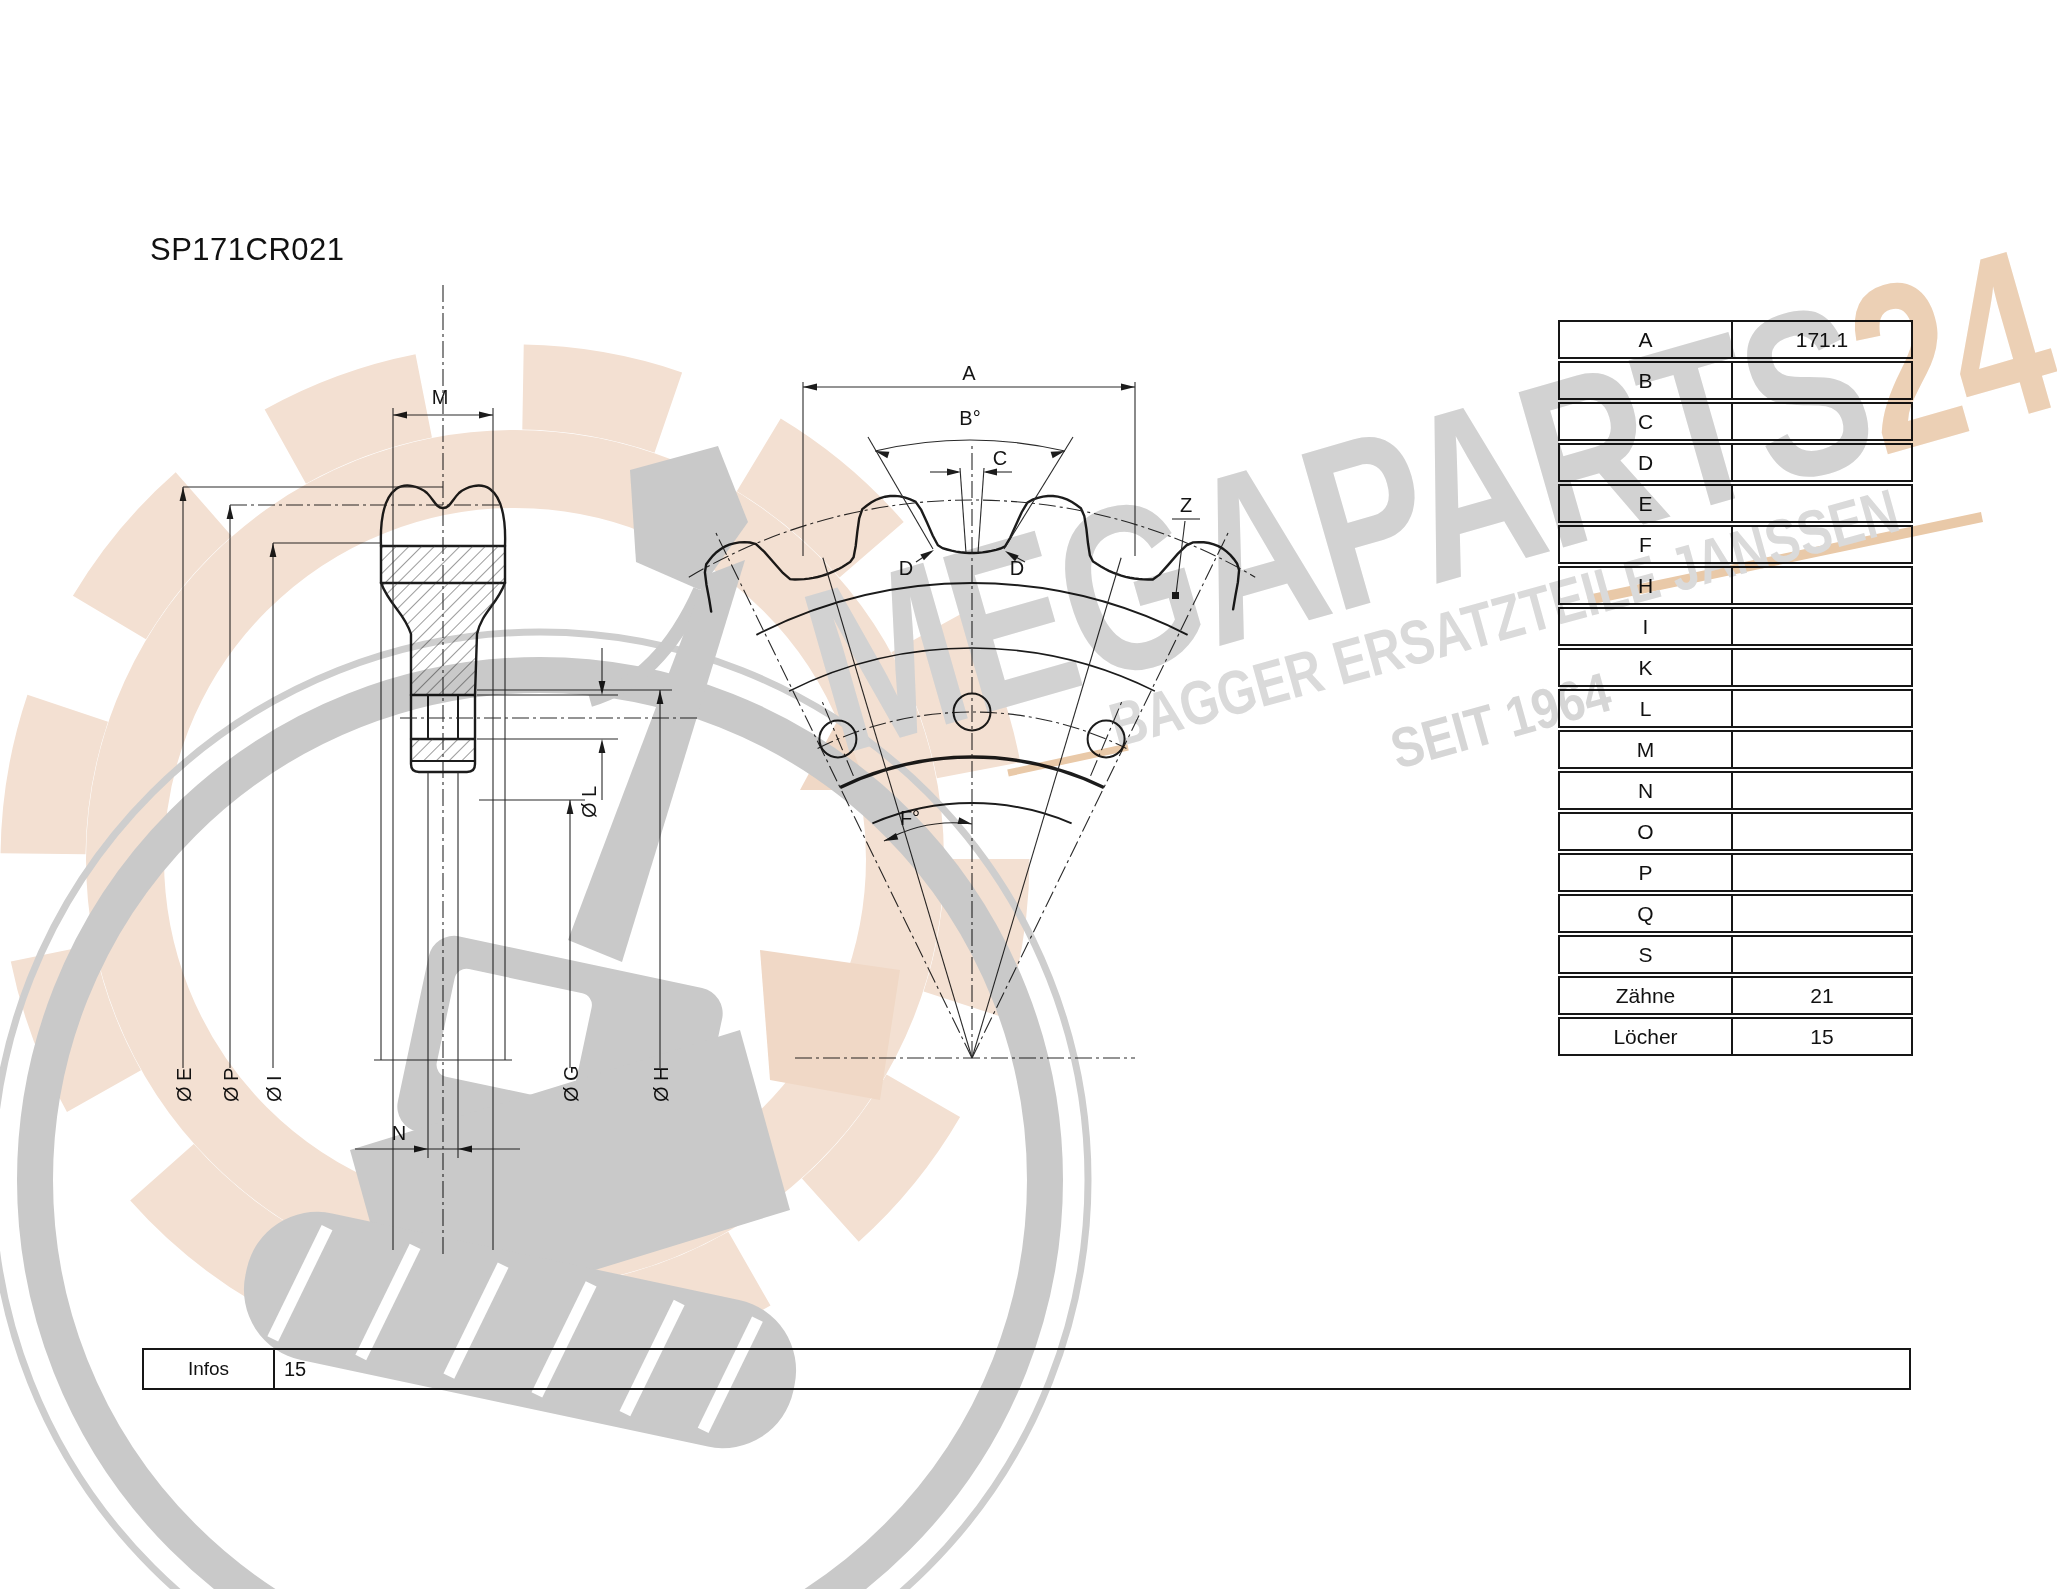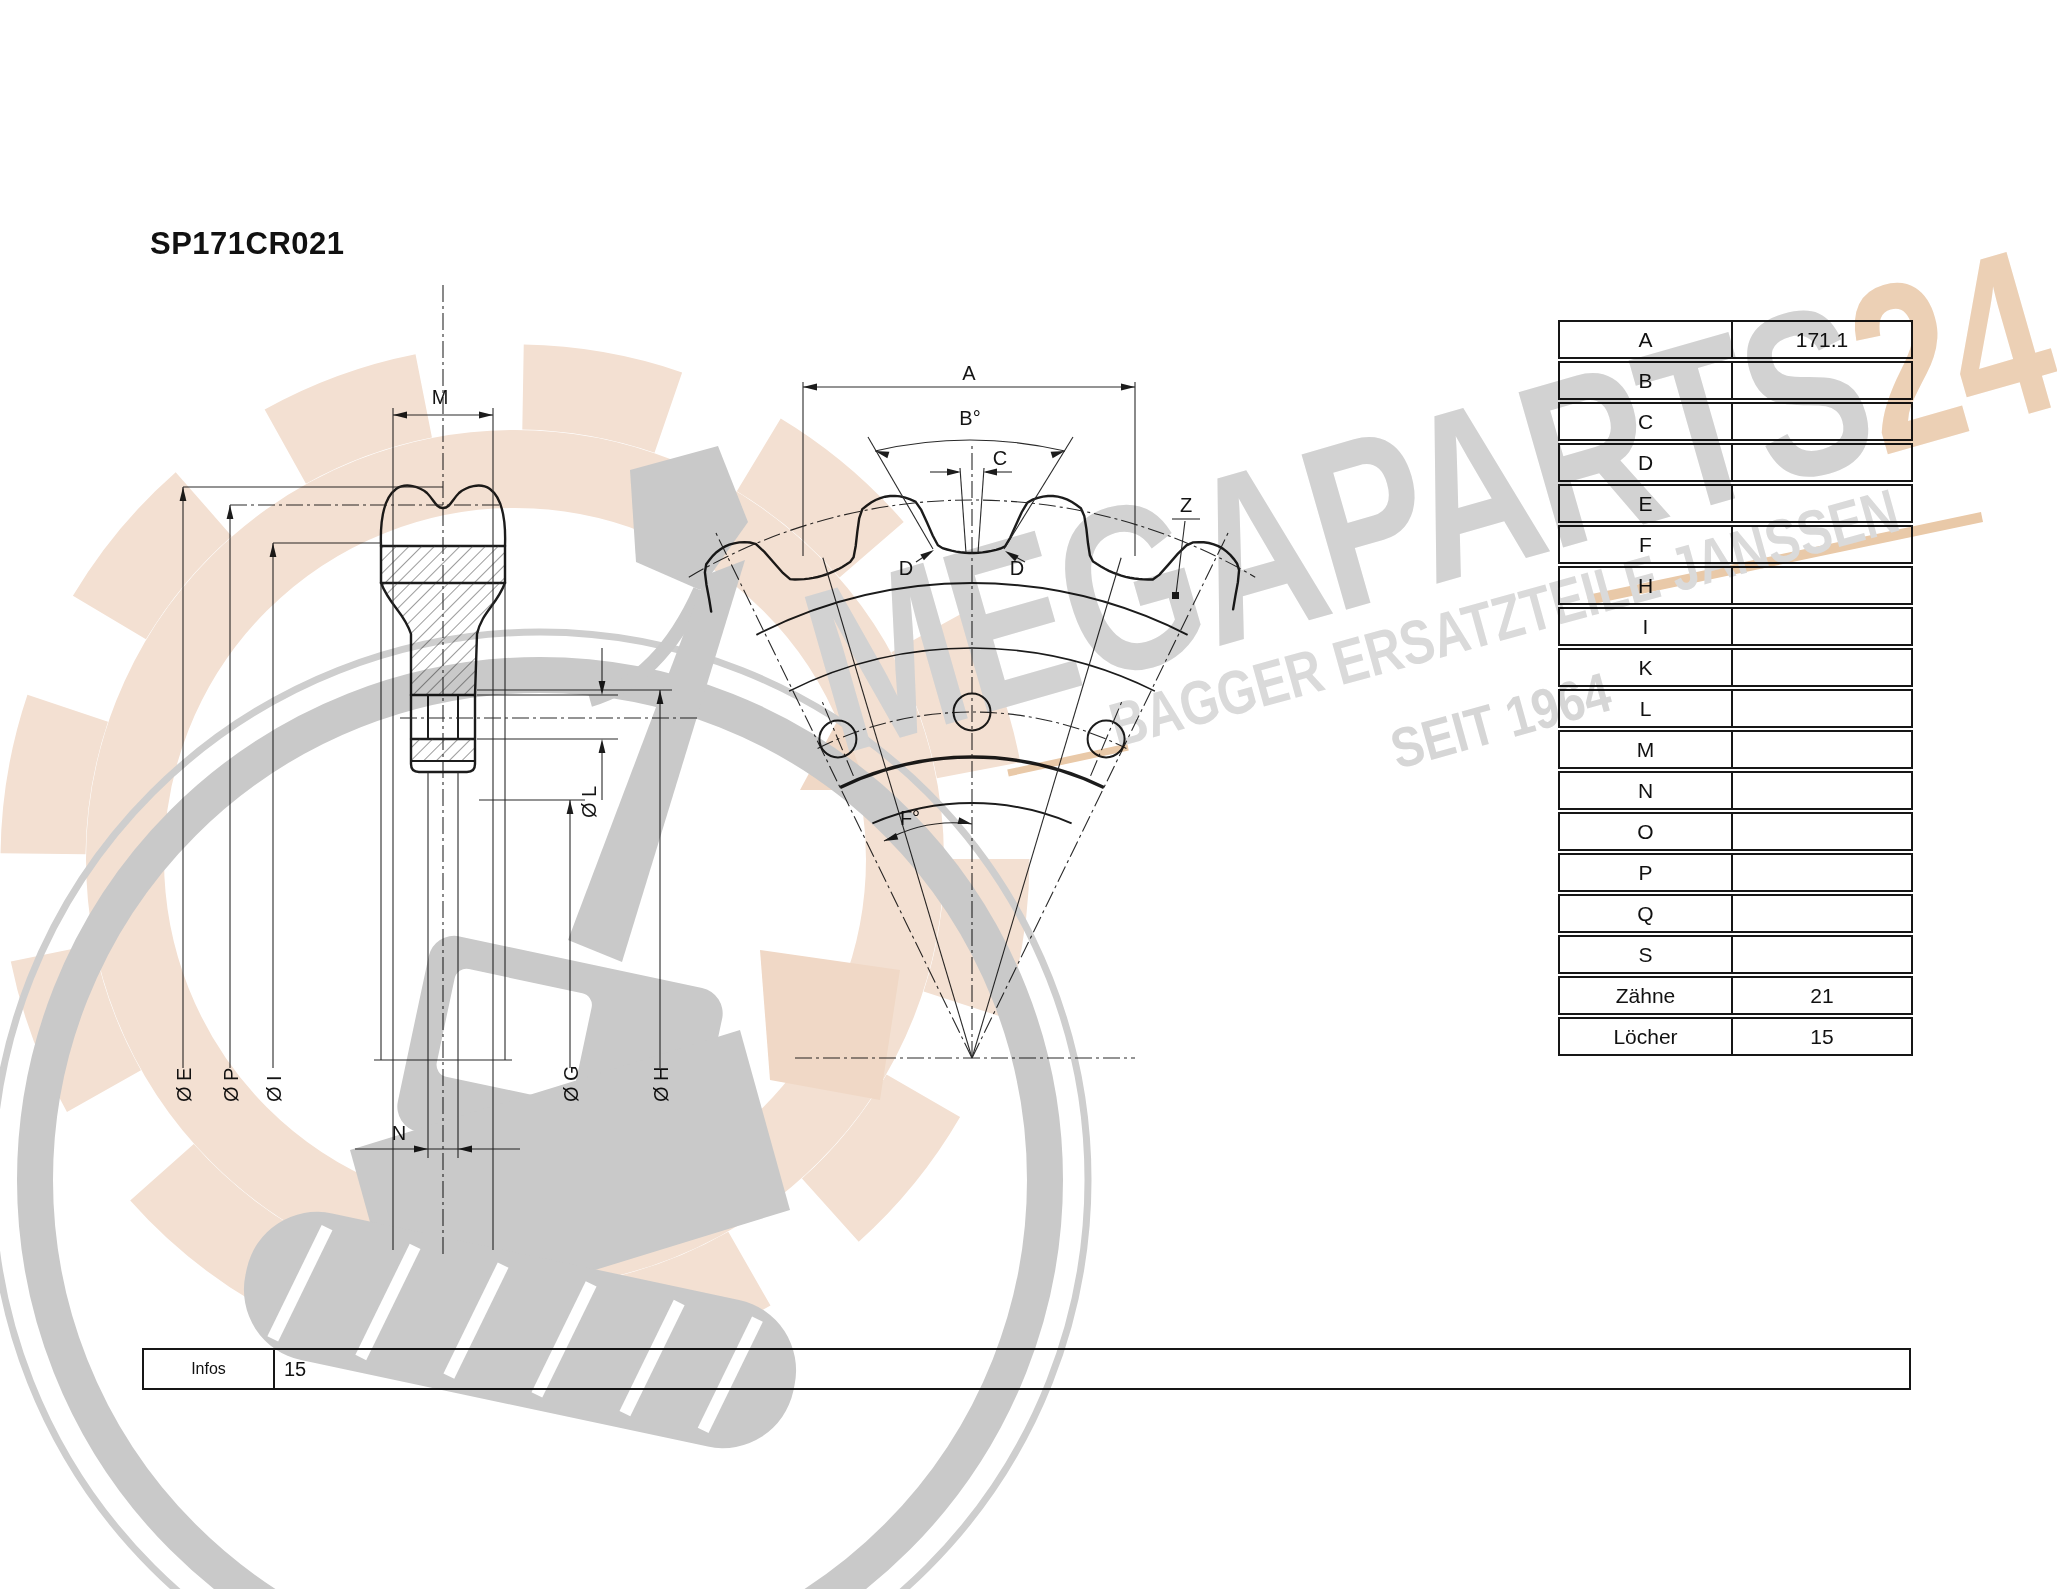--- a/index.html
+++ b/index.html
@@ -1,20 +1,20 @@
 <!DOCTYPE html>
 <html><head>
 <meta charset="utf-8">
 <style>
   html,body{margin:0;padding:0;background:#fff;}
   #page{position:relative;width:2057px;height:1589px;background:#ffffff;overflow:hidden;
         font-family:"Liberation Sans",sans-serif;}
 
   
-  #title{position:absolute;left:150px;top:226px;font-size:31px;font-weight:bold;
+  #title{position:absolute;left:150px;top:232px;font-size:31px;font-weight:normal;
          letter-spacing:.5px;color:#111;z-index:4;}
 
   
   #dwg{position:absolute;left:0;top:0;z-index:2;}
   .o {fill:none;stroke:#1c1c1c;stroke-width:2.4;stroke-linecap:round;}
   .o2{fill:none;stroke:#1c1c1c;stroke-width:2;}
   .o3{fill:none;stroke:#1c1c1c;stroke-width:3.4;}
   .m {fill:none;stroke:#1c1c1c;stroke-width:1.6;}
   .t {fill:none;stroke:#2a2a2a;stroke-width:1.1;}
   .cl{fill:none;stroke:#2a2a2a;stroke-width:1.1;stroke-dasharray:17 4 3 4;}
@@ -26,21 +26,21 @@
   #dim-table{position:absolute;left:1558px;top:320px;width:355px;z-index:3;}
   .trow{display:flex;height:35px;border:2px solid #161616;margin-bottom:2px;background:#fff;}
   .tc{display:flex;align-items:center;justify-content:center;font-size:21px;color:#111;}
   .tc.lab{width:171px;border-right:2px solid #161616;}
   .tc.val{flex:1;border-radius:16px;}
 
   
   #info-bar{position:absolute;left:142px;top:1348px;width:1765px;height:38px;
             border:2px solid #161616;display:flex;background:#fff;z-index:3;}
   #info-bar .lab{width:129px;border-right:2px solid #161616;display:flex;align-items:center;
-                 justify-content:center;font-size:16px;color:#111;}
+                 justify-content:center;font-size:19px;color:#111;}
   #info-bar .val{flex:1;display:flex;align-items:center;padding-left:9px;font-size:20px;color:#111;}
 
   
   #watermark{position:absolute;inset:0;z-index:5;mix-blend-mode:multiply;pointer-events:none;}
   #wm-brand{position:absolute;left:848px;top:555px;height:235px;line-height:235px;
             font-size:235px;font-weight:bold;letter-spacing:-4px;color:#d2d2d2;
             transform:rotate(-16deg) scaleX(0.75);transform-origin:0 100%;white-space:nowrap;}
   #wm-brand .suffix{color:#ecd0b5;}
   #wm-tagline{position:absolute;left:1120px;top:695px;height:62px;line-height:62px;
               font-size:62px;font-weight:bold;color:#dadada;letter-spacing:0;

